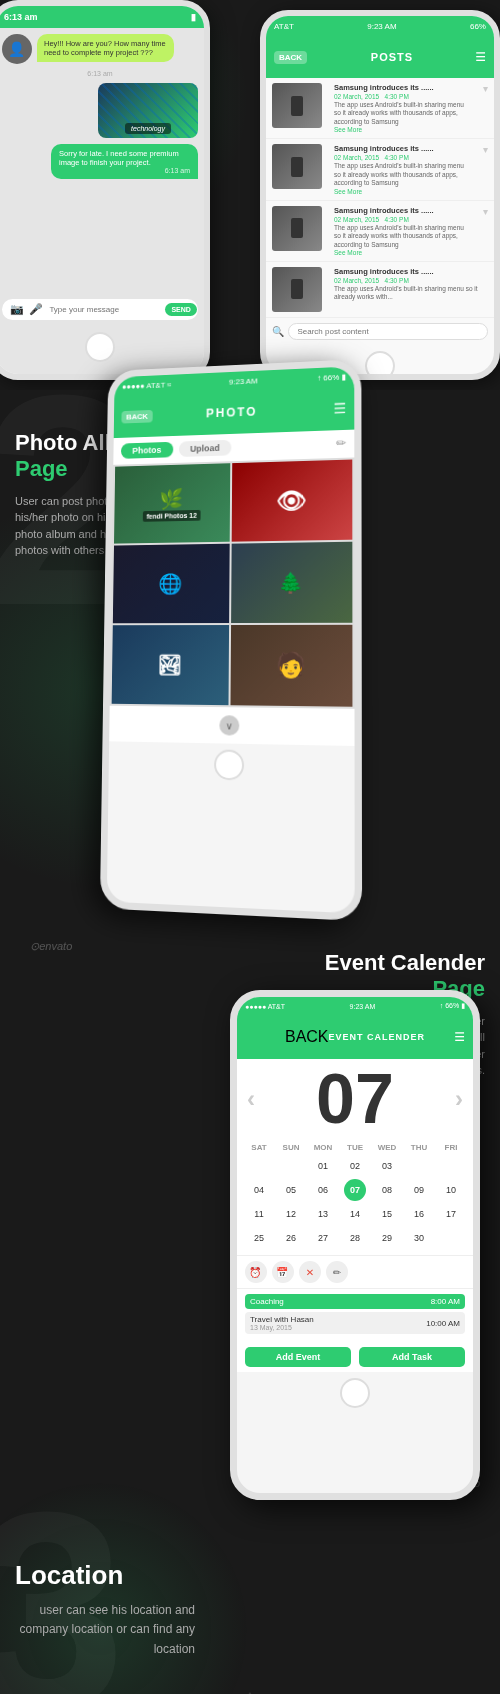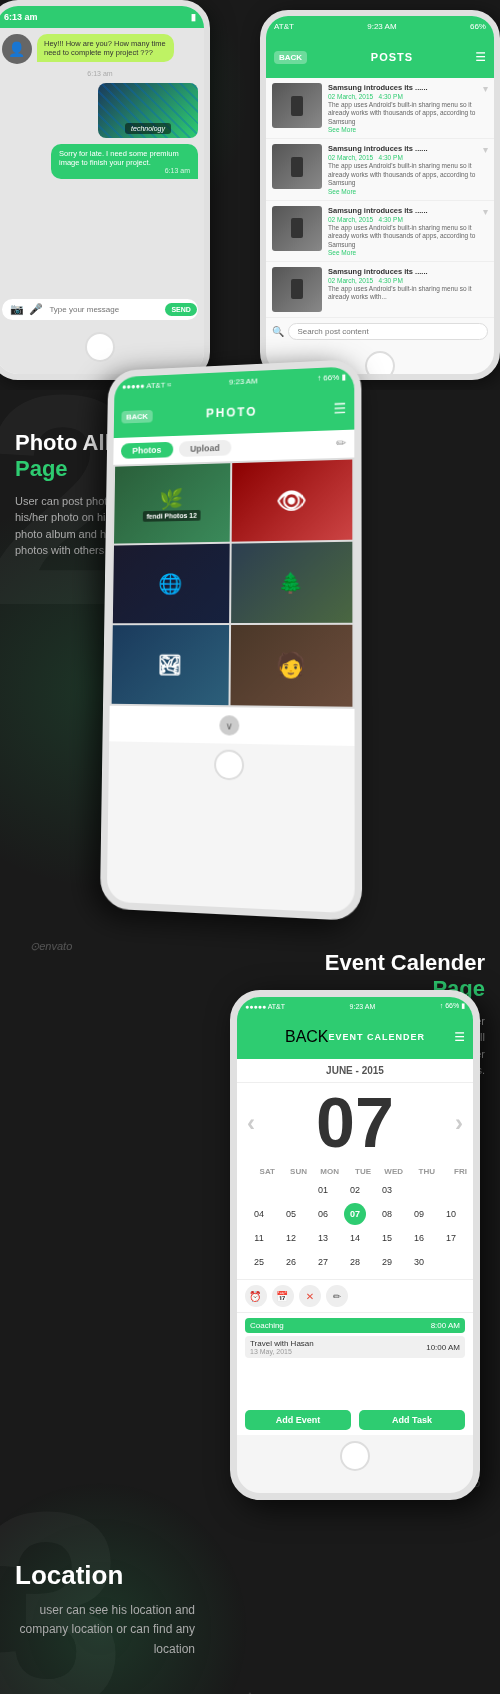--- a/index.html
+++ b/index.html
@@ -204,21 +204,21 @@
       justify-content: space-between;
       padding: 0 8px;
       font-size: 8px;
       color: white;
     }
 
     .post-item {
       display: flex;
       padding: 5px 6px;
       border-bottom: 1px solid #eee;
-      gap: 6px;
+      gap: 12px;
     }
 
     .post-thumb {
       width: 50px;
       height: 45px;
       flex-shrink: 0;
       background: #ccc;
       border-radius: 3px;
       overflow: hidden;
     }
@@ -525,21 +525,21 @@
       padding: 4px 6px;
     }
 
     .cal-header-row {
       display: grid;
       grid-template-columns: repeat(7, 1fr);
       margin-bottom: 3px;
     }
 
     .cal-day-label {
-      text-align: right;
+      text-align: center;
       font-size: 8px;
       font-weight: bold;
       color: #999;
     }
 
     .cal-row {
       display: grid;
       grid-template-columns: repeat(7, 1fr);
       margin-bottom: 2px;
     }
@@ -626,21 +626,20 @@
 
     .event-btn {
       flex: 1;
       padding: 5px;
       border-radius: 5px;
       text-align: center;
       font-size: 9px;
       font-weight: bold;
       color: white;
       background: #2ecc71;
-      margin-top: 39px;
     }
 
     
     .envato-mark {
       position: absolute;
       font-size: 11px;
       color: rgba(255,255,255,0.25);
       font-style: italic;
       z-index: 3;
     }
@@ -923,21 +922,20 @@
         <span>●●●●● AT&amp;T</span>
         <span>9:23 AM</span>
         <span>↑ 66% ▮</span>
       </div>
       <div class="event-header">
         <div class="back-btn">BACK</div>
         <div style="color:white;font-weight:bold;font-size:9px;letter-spacing:1px;">EVENT CALENDER</div>
         <div style="position:absolute;right:8px;font-size:12px;color:white;">☰</div>
       </div>
 
-      <div class="event-month">JUNE - 2015</div>
 
       <div class="event-day-big">
         <span class="nav-arrow nav-left">‹</span>
         <span>07</span>
         <span class="nav-arrow nav-right">›</span>
       </div>
 
       <div class="calendar-grid">
         <div class="cal-header-row">
           <div class="cal-day-label">SAT</div>

